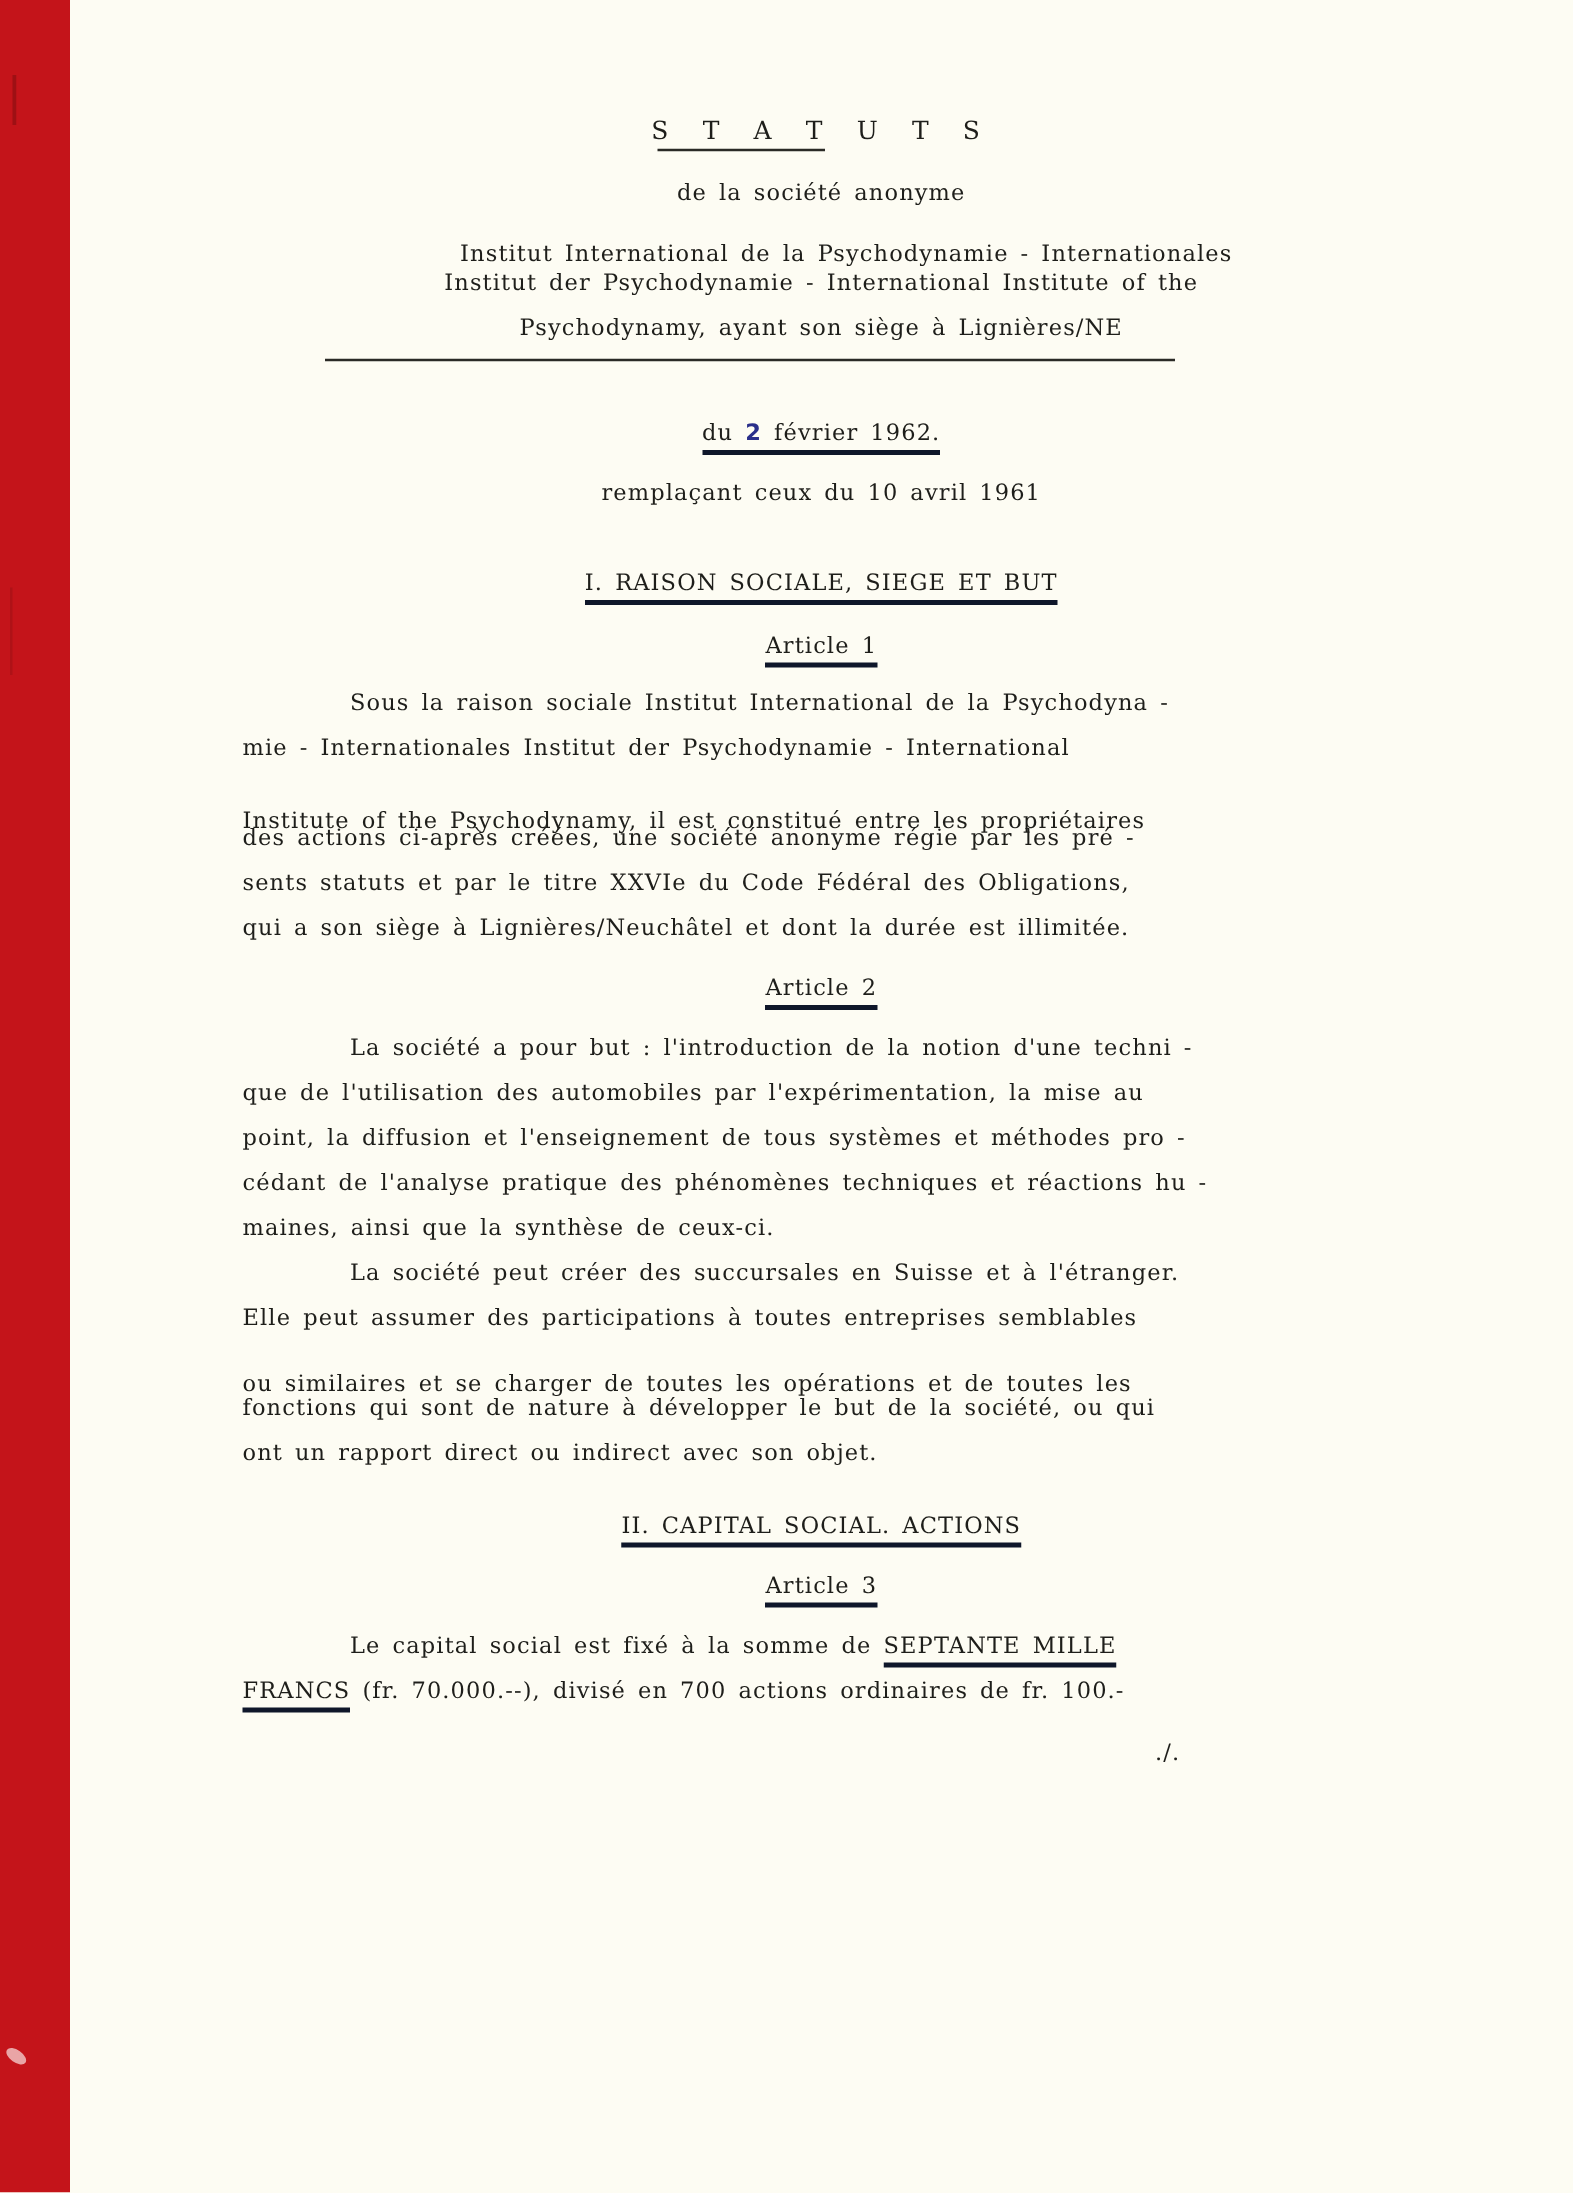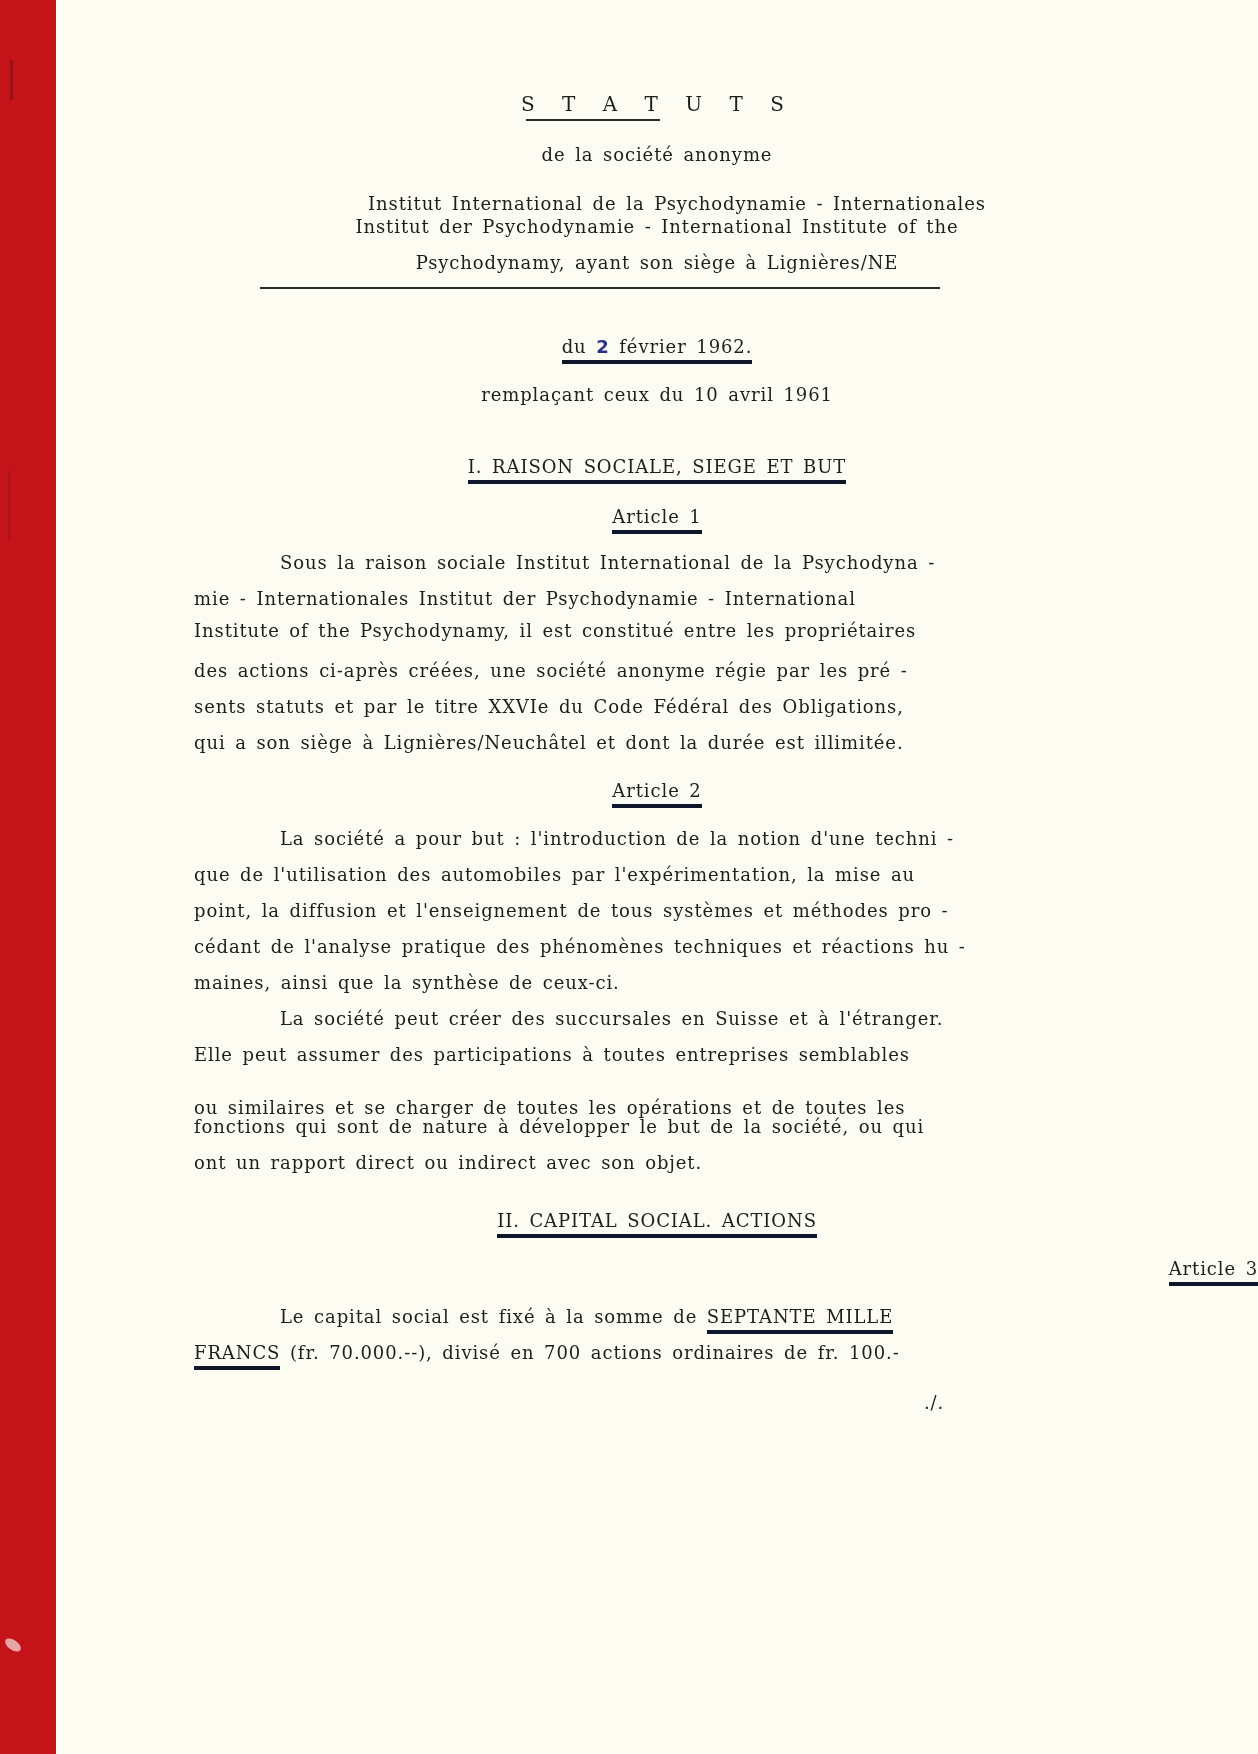--- a/index.html
+++ b/index.html
@@ -131,21 +131,21 @@
   <div class="line center" style="top:455px;">
     <span class="u">I. RAISON SOCIALE, SIEGE ET BUT</span>
   </div>
 
   <div class="line center" style="top:505px;">
     <span class="u">Article 1</span>
   </div>
 
   <div class="line indent" style="top:551px;">Sous la raison sociale Institut International de la Psychodyna -</div>
   <div class="line body-line" style="top:587px;">mie - Internationales Institut der Psychodynamie - International</div>
-  <div class="line body-line" style="top:619px;">Institute of the Psychodynamy, il est constitué entre les propriétaires</div>
+  <div class="line body-line" style="top:645px;">Institute of the Psychodynamy, il est constitué entre les propriétaires</div>
   <div class="line body-line" style="top:659px;">des actions ci-après créées, une société anonyme régie par les pré -</div>
   <div class="line body-line" style="top:695px;">sents statuts et par le titre XXVIe du Code Fédéral des Obligations,</div>
   <div class="line body-line" style="top:731px;">qui a son siège à Lignières/Neuchâtel et dont la durée est illimitée.</div>
 
   <div class="line center" style="top:779px;">
     <span class="u">Article 2</span>
   </div>
 
   <div class="line indent" style="top:827px;">La société a pour but : l'introduction de la notion d'une techni -</div>
   <div class="line body-line" style="top:863px;">que de l'utilisation des automobiles par l'expérimentation, la mise au</div>
@@ -155,21 +155,21 @@
   <div class="line indent" style="top:1007px;">La société peut créer des succursales en Suisse et à l'étranger.</div>
   <div class="line body-line" style="top:1043px;">Elle peut assumer des participations à toutes entreprises semblables</div>
   <div class="line body-line" style="top:1079px;margin-top:17px;">ou similaires et se charger de toutes les opérations et de toutes les</div>
   <div class="line body-line" style="top:1115px;">fonctions qui sont de nature à développer le but de la société, ou qui</div>
   <div class="line body-line" style="top:1151px;">ont un rapport direct ou indirect avec son objet.</div>
 
   <div class="line center" style="top:1209px;">
     <span class="u">II. CAPITAL SOCIAL. ACTIONS</span>
   </div>
 
-  <div class="line center" style="top:1257px;text-align:right;">
+  <div class="line center" style="top:1257px;">
     <span class="u">Article 3</span>
   </div>
 
   <div class="line indent" style="top:1305px;">
     <span>Le capital social est fixé à la somme de </span><span class="u">SEPTANTE MILLE</span>
   </div>
   <div class="line body-line" style="top:1341px;">
     <span class="u">FRANCS</span><span> (fr. 70.000.--), divisé en 700 actions ordinaires de fr. 100.-</span>
   </div>
 

